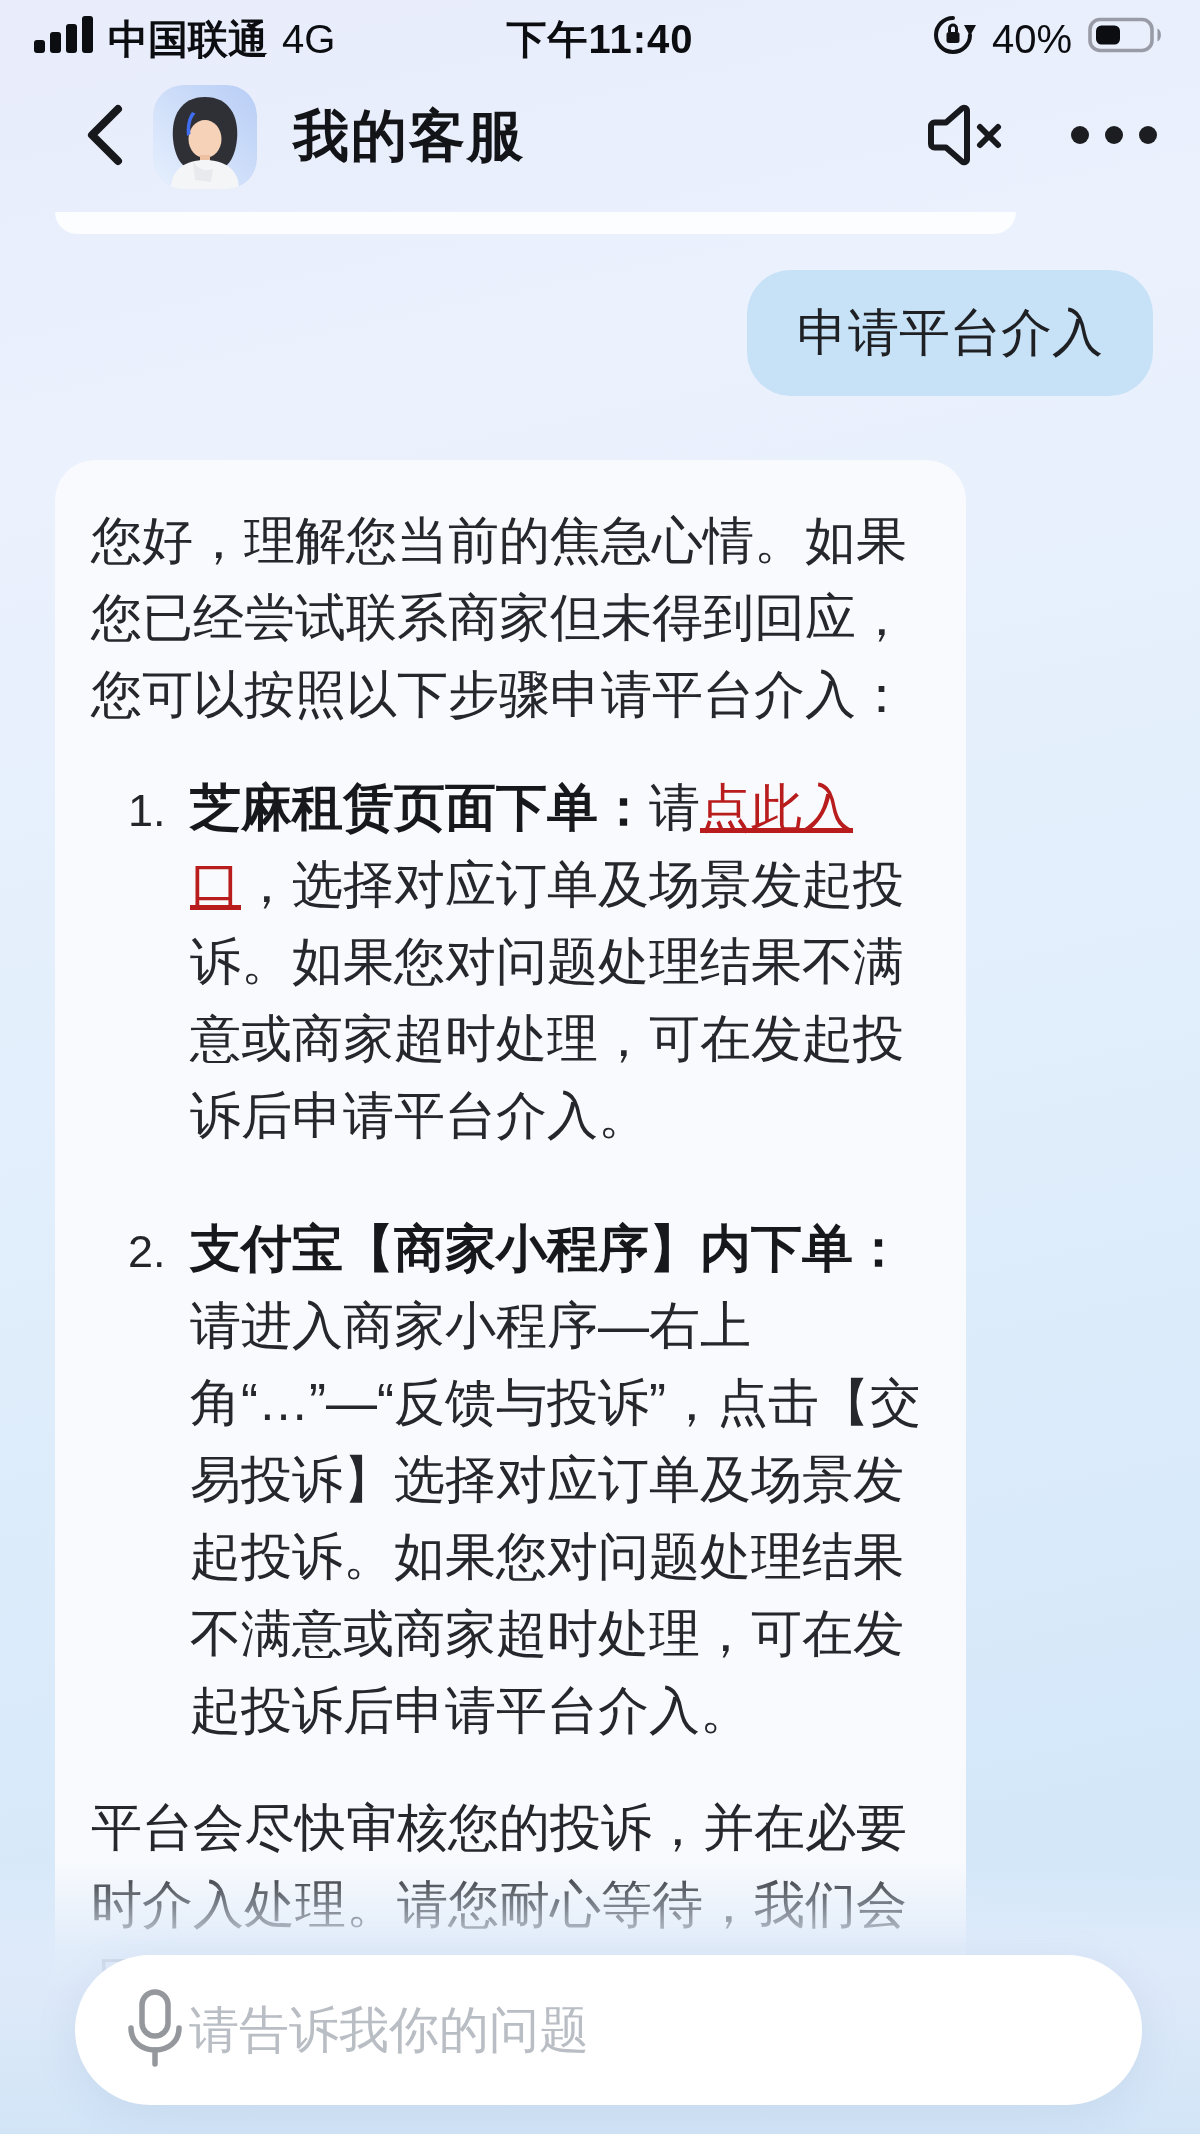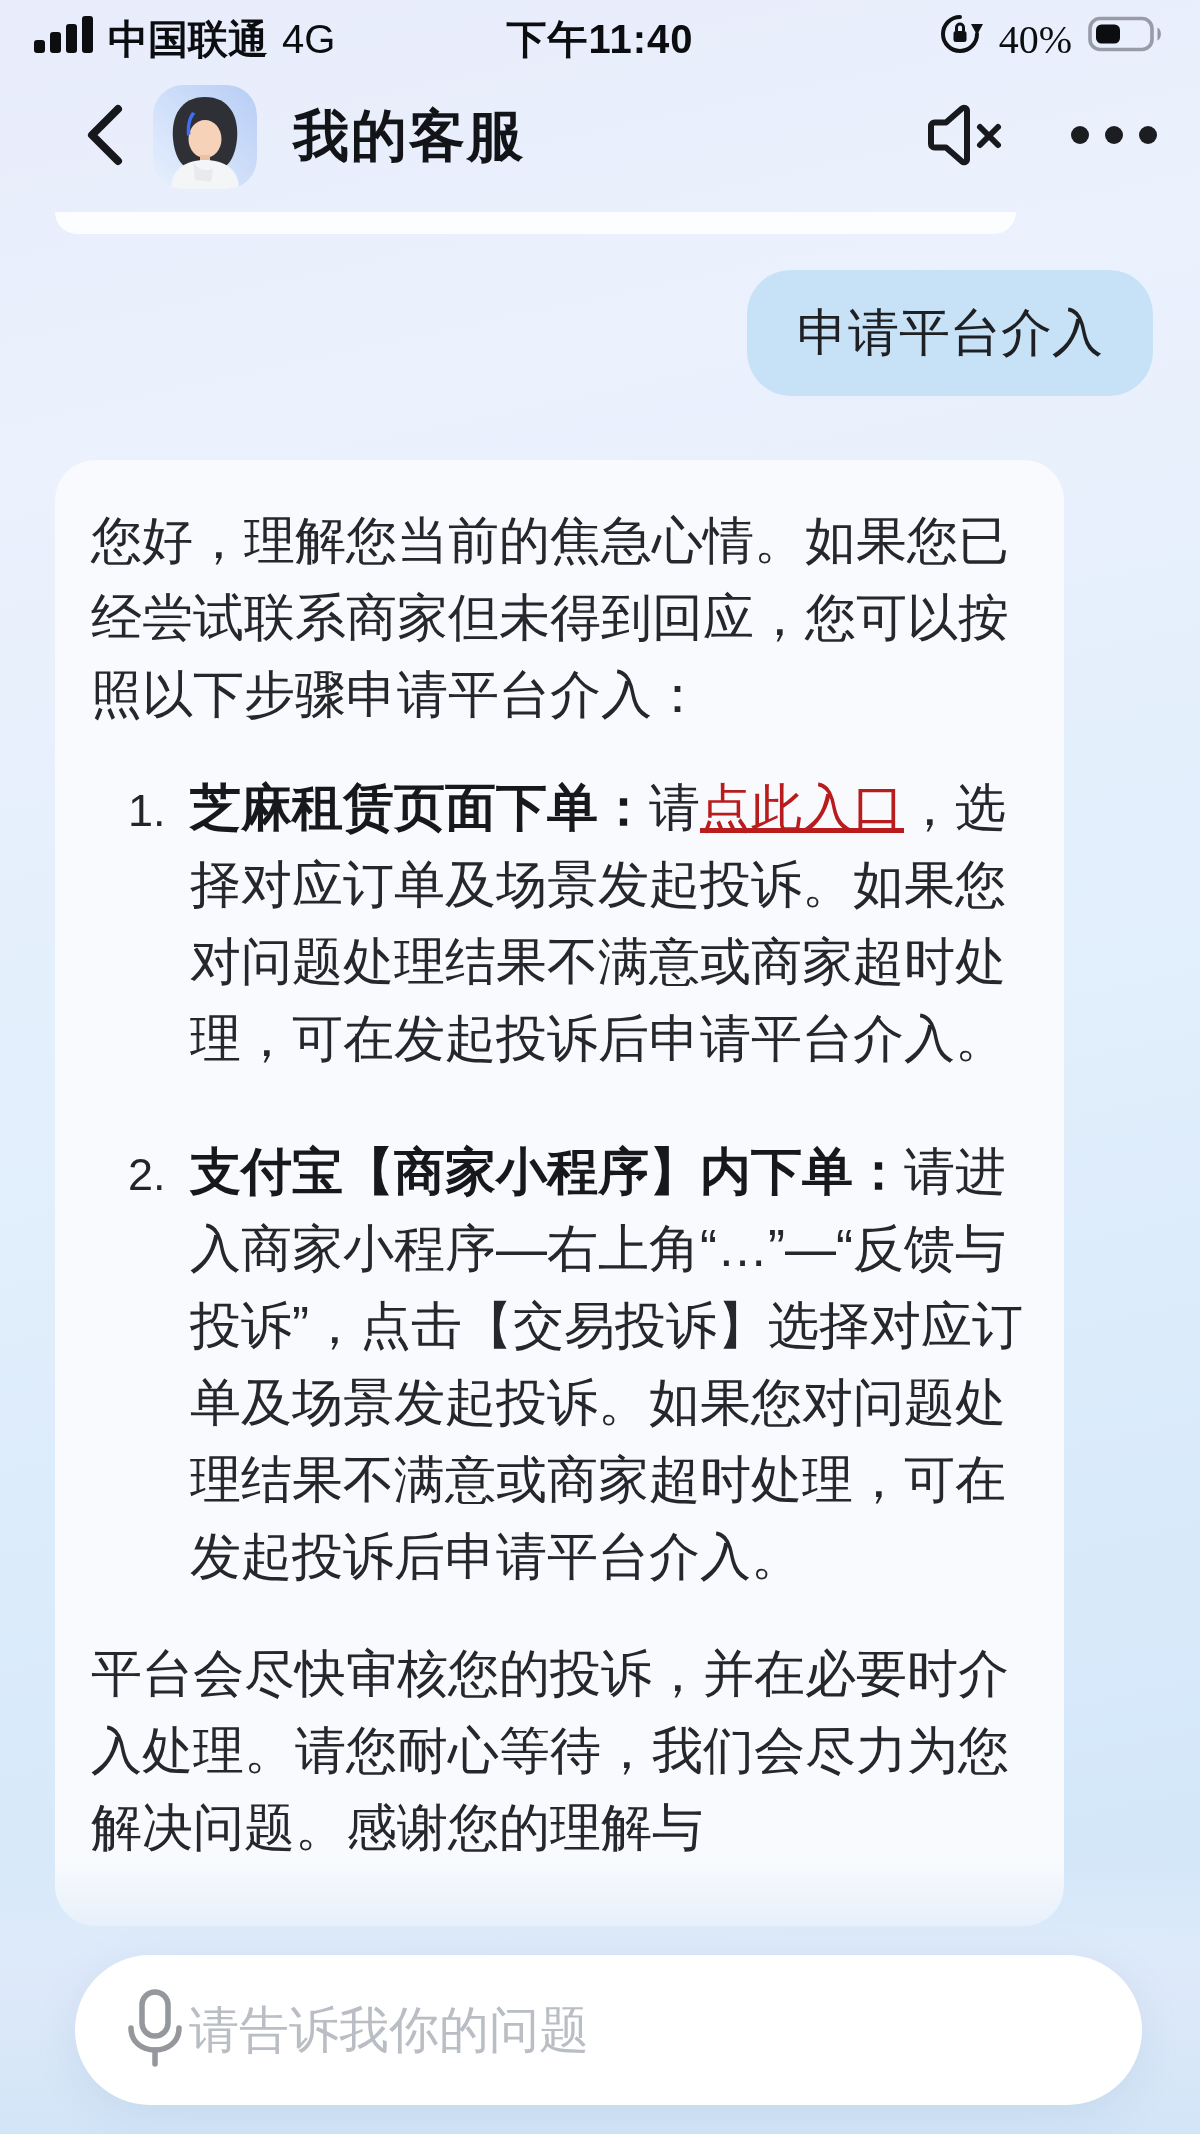--- a/index.html
+++ b/index.html
@@ -7,39 +7,39 @@
   .screen{position:relative;width:1200px;height:2134px;overflow:hidden;color:#222428;
     background:linear-gradient(168deg,#e8ecfb 0%,#ebf1fd 20%,#e3effc 46%,#d9eafa 74%,#cee4f7 100%);}
 
   
   .status-bar{position:absolute;top:0;left:0;right:0;height:64px;display:flex;align-items:center;
     padding:14px 30px 0 34px;box-sizing:border-box;font-size:40px;color:#0c0d10;text-align:right;}
   .sb-left{display:flex;align-items:center;gap:14px;}
   .sb-carrier{font-weight:600;}
   .sb-network{font-weight:400;margin-left:0;}
   .sb-time{position:absolute;left:50%;transform:translateX(-50%);font-weight:700;letter-spacing:1px;}
-  .sb-right{margin-left:auto;display:flex;align-items:center;gap:16px;font-family:Liberation Serif, serif;}
+  .sb-right{margin-left:auto;display:flex;align-items:center;gap:16px;}
   .sb-percent{font-weight:400;}
 
   
   .nav-bar{position:absolute;top:64px;left:11px;right:0;height:146px;display:flex;align-items:center;
     padding:0 42px 0 72px;box-sizing:border-box;}
   .back-btn{width:44px;height:68px;display:flex;align-items:center;justify-content:center;margin-right:26px;cursor:pointer;}
   .avatar{width:104px;height:104px;border-radius:30px;overflow:hidden;flex:none;}
   .nav-title{font-size:56px;font-weight:700;color:#131418;margin-left:36px;letter-spacing:2px;}
   .nav-actions{margin-left:auto;display:flex;align-items:center;gap:52px;}
   .icon-btn{display:flex;align-items:center;justify-content:center;cursor:pointer;}
 
   
   .chat{position:absolute;top:212px;left:0;right:0;bottom:0;overflow:hidden;}
   .prev-bubble-edge{margin-left:55px;width:961px;height:22px;background:#fbfdff;border-radius:0 0 22px 22px;}
   .user-row{display:flex;justify-content:flex-end;margin:36px 47px 0 17px;}
   .user-bubble{background:#c7e2f7;border-radius:44px;padding:0 50px;height:126px;line-height:126px;
     font-size:51px;color:#1e2024;}
-  .bot-bubble{margin:64px 0 0 55px;width:1009px;box-sizing:border-box;background:#f8fafd;border-radius:40px;
+  .bot-bubble{margin:64px 0 0 55px;width:911px;box-sizing:border-box;background:#f8fafd;border-radius:40px;
     padding:42px 38px 60px 36px;font-size:51px;line-height:77px;color:#26272c;}
   .bot-bubble p{margin:0;}
   .para-intro{margin-bottom:36px !important;}
   .steps{margin:0 0 40px 37px;padding:0;list-style:none;}
   .step{display:flex;margin-bottom:56px;}
   .step:last-child{margin-bottom:0;}
   .step-num{flex:none;width:62px;font-size:45px;padding-top:3px;color:#232529;}
   .step-body{flex:1;}
   .step-title{font-weight:700;color:#17181c;}
   .inline-link{color:#b91c1c;cursor:pointer;text-decoration:underline;}

